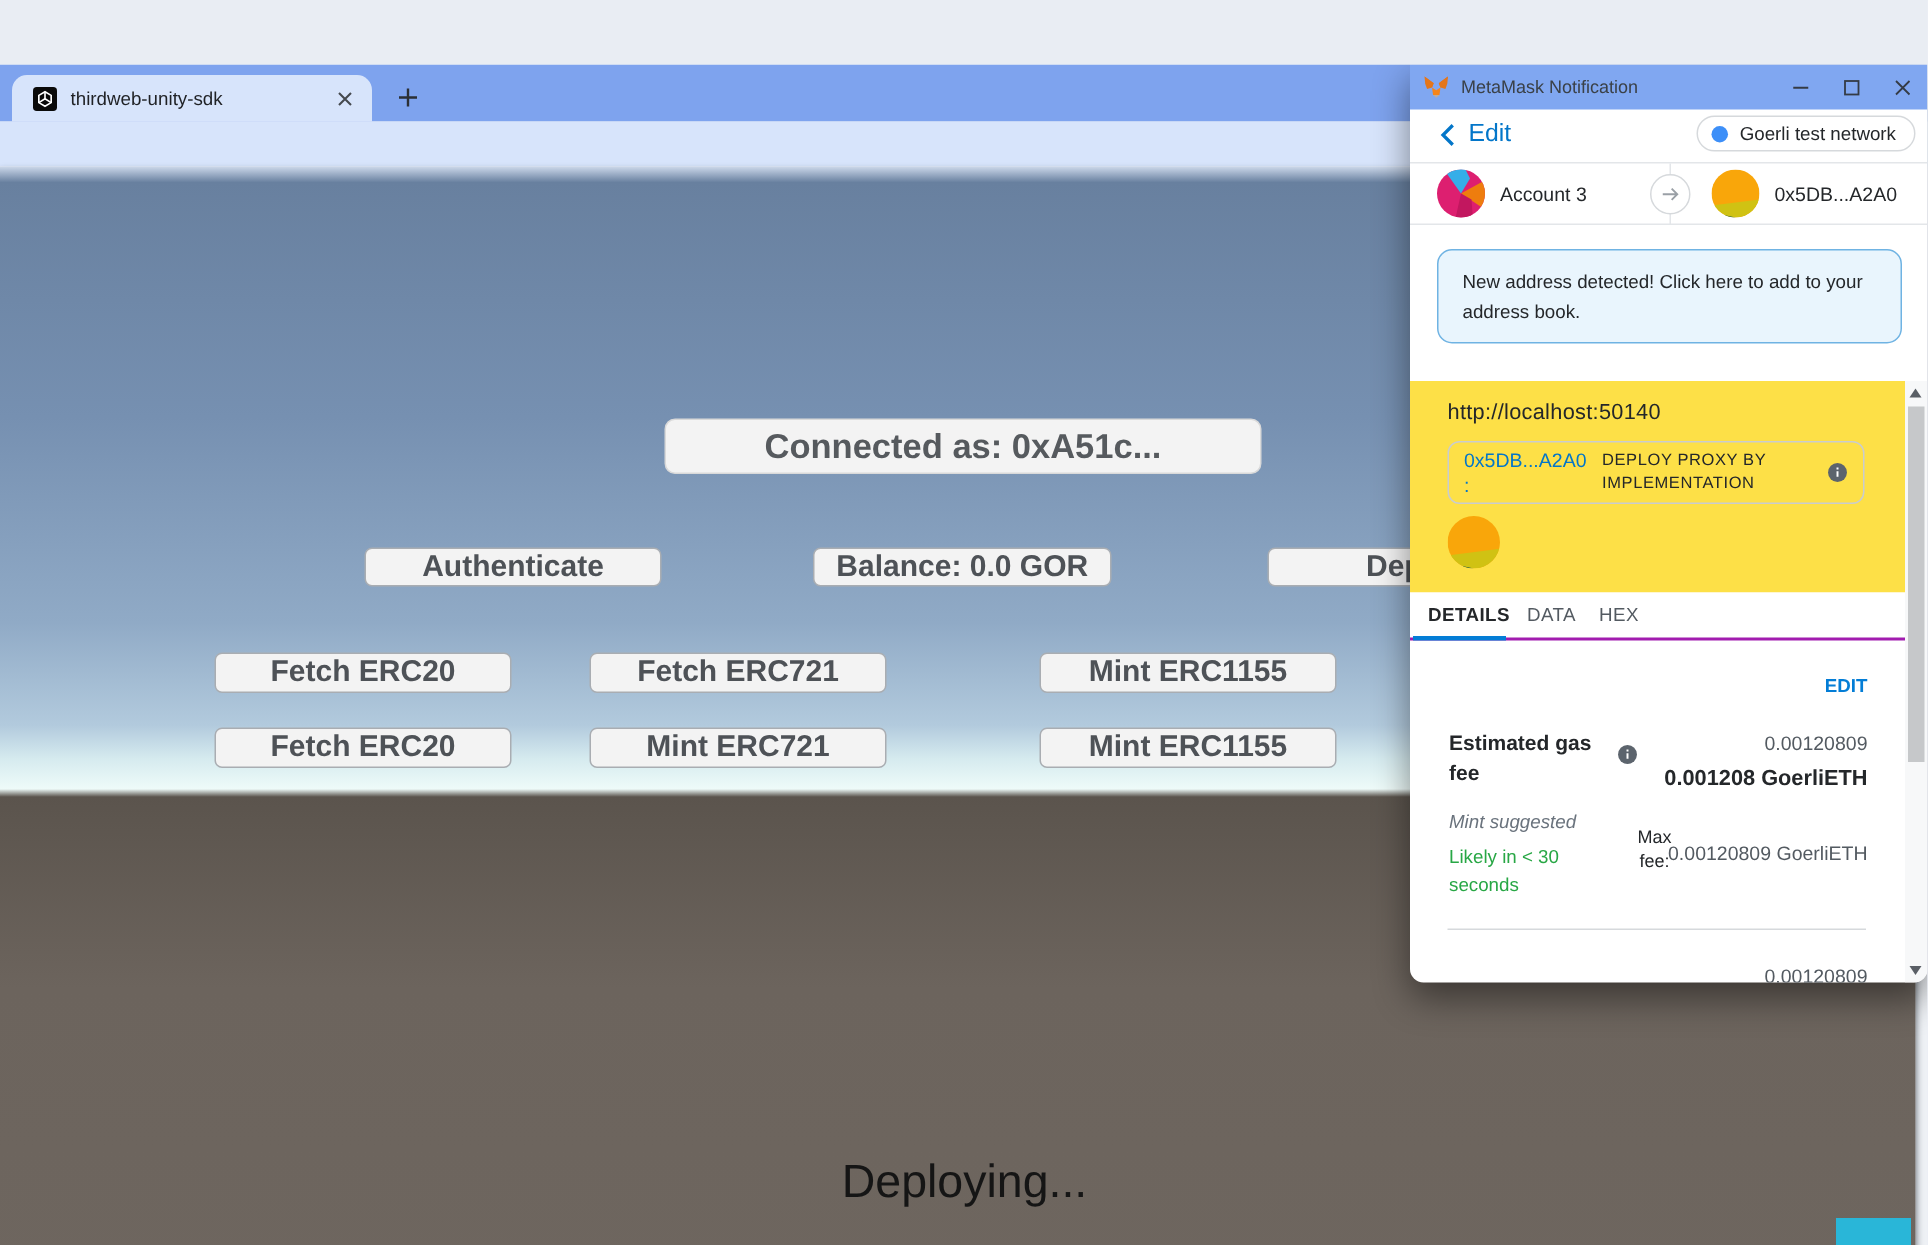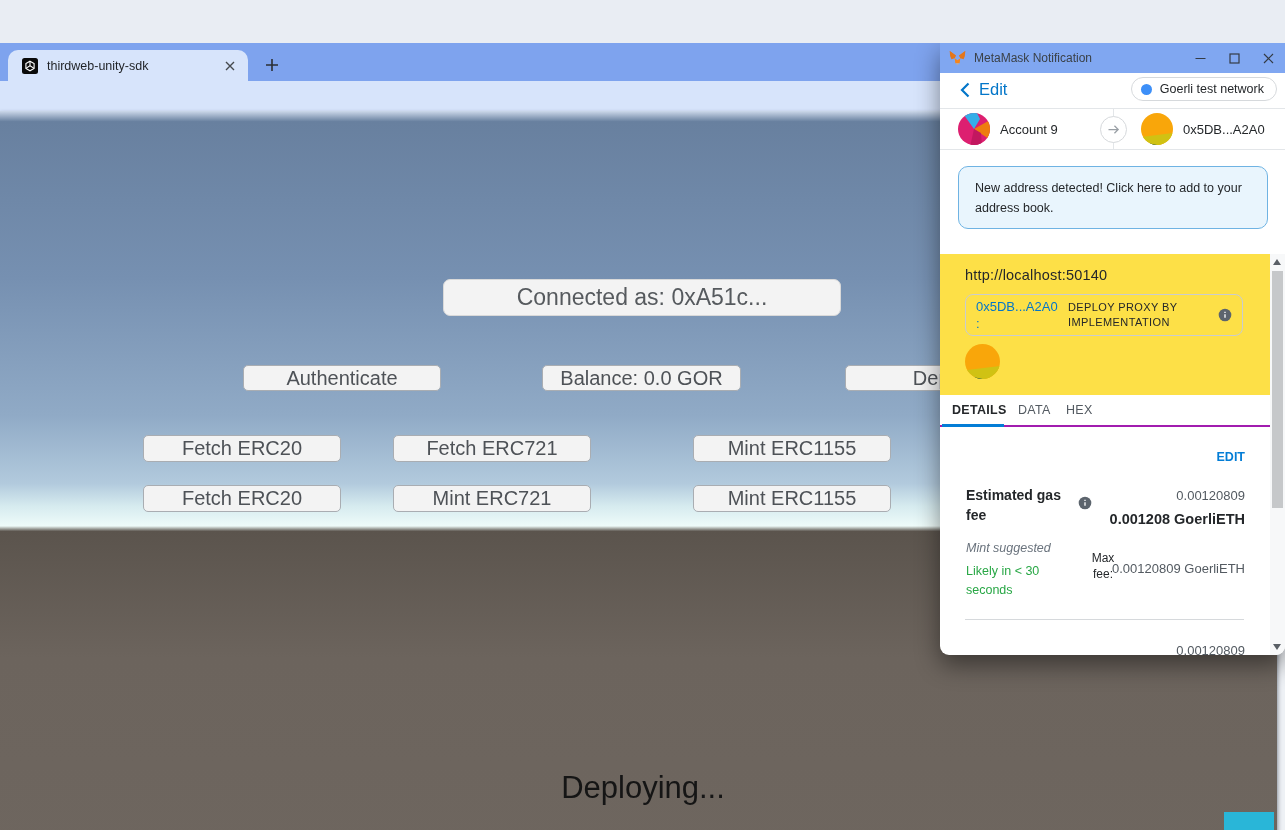--- a/index.html
+++ b/index.html
@@ -22,21 +22,21 @@
   .url { font-size:13px; color:#1f2125; margin-left:9px; flex:1; }
 
   
   .canvas { position:absolute; left:0; top:68px; width:1277px; height:760px; border-radius:0 0 13px 13px;
             overflow:hidden; box-shadow:0 3px 5px rgba(22,32,48,.65);
             background:linear-gradient(180deg,
               #ccd8ea 0%, #68809f 1.4%, #7690b1 22%, #90aac6 40%, #b2cadd 49%,
               #d6ebef 52%, #eefbf9 54.6%, #5b544d 55.3%, #6c645d 72%, #6e665f 100%); }
   .ubtn { position:absolute; background:#f3f3f3; border:1px solid #a9adb2; border-radius:5px;
           color:#4e5257; display:flex; align-items:center; justify-content:center; font-size:20px;
-          font-family:"Liberation Sans", sans-serif; white-space:nowrap; }
+          font-family:"Liberation Sans", sans-serif; white-space:nowrap;font-weight:bold; }
   .ubtn.big { border-color:#d9d9d9; border-radius:7px; font-size:23px; color:#565a5e; }
   .deploying { position:absolute; left:443px; top:659px; width:400px; text-align:center;
                font-size:31px; color:#151515; }
   .fsbtn { position:absolute; left:1224px; top:701px; width:50px; height:48px; background:#29b6d8;
            display:flex; align-items:center; justify-content:center; border:none; }
 
   
   .mm { position:absolute; left:940px; top:0; width:345px; height:612px; background:#fff;
         border-radius:0 0 9px 9px; box-shadow:0 10px 24px rgba(0,0,0,.45); overflow:hidden; z-index:10; }
   .mm-titlebar { position:absolute; left:0; top:0; width:345px; height:30px; background:#80a7f1;
@@ -221,21 +221,21 @@
                 <circle cx="16" cy="16" r="16"></circle>
               </clipPath>
             </defs>
           <g clip-path="url(#c1)">
             <rect width="32" height="32" fill="#dd1f70"></rect>
             <path d="M16 16L34 6v22z" fill="#ee7d0e"></path>
             <path d="M16 16L6 2l12-4 4 8z" fill="#35aee8"></path>
             <path d="M16 16l-4 18 12 0-1-14z" fill="#c2175f"></path>
           </g>
         </svg>
-        <span class="acct-name">Account 9</span>
+        <span class="acct-name">Account 3</span>
       </div>
       <div class="vdivider"></div>
       <div class="arrowcircle">
         <svg width="15" height="15" viewBox="0 0 24 24">
             <path d="M4 12h15M13.5 6l6 6-6 6" stroke="#9aa0a6" stroke-width="2" fill="none"></path>
           </svg>
       </div>
       <div class="acct-right">
         <svg width="32" height="32" viewBox="0 0 32 32">
           <defs>

